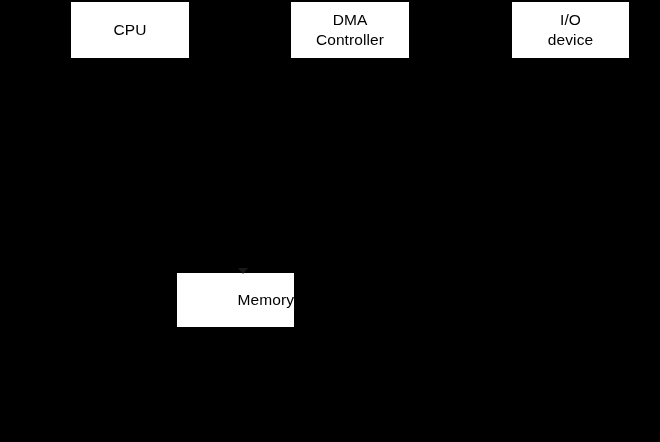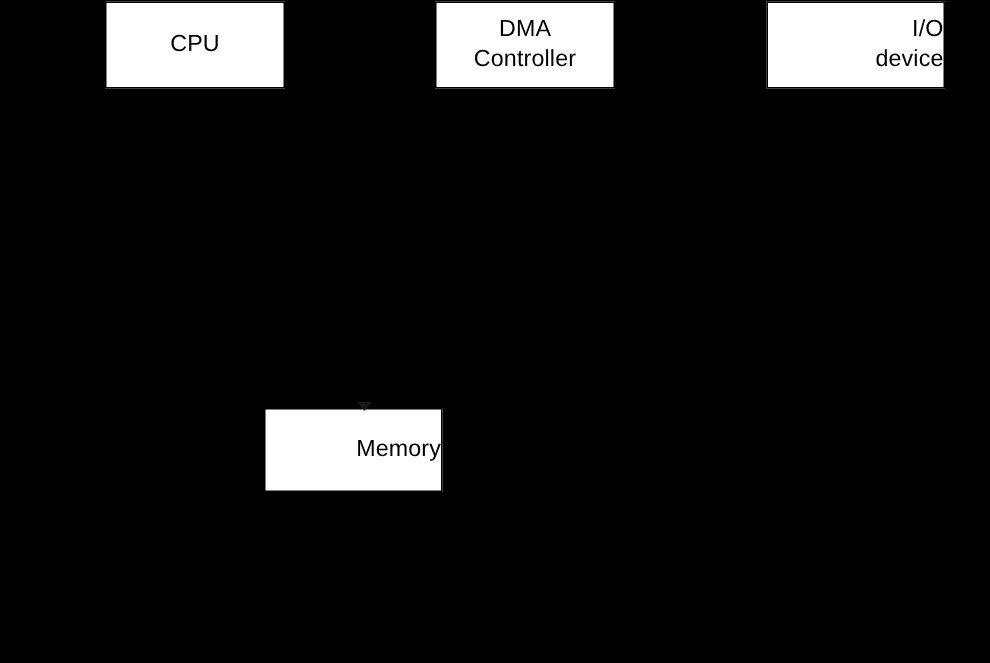--- a/index.html
+++ b/index.html
@@ -79,21 +79,21 @@
 
   <div class="node" style="left:70px; top:1px; width:120px; height:58px;">
     <span class="line">CPU</span>
   </div>
 
   <div class="node" style="left:290px; top:1px; width:120px; height:58px;">
     <span class="line">DMA</span>
     <span class="line">Controller</span>
   </div>
 
-  <div class="node" style="left:511px; top:1px; width:119px; height:58px;align-items:flex-end;">
+  <div class="node" style="left:511px; top:1px; width:119px; height:58px;">
     <span class="line">I/O</span>
     <span class="line">device</span>
   </div>
 
   <div class="node" style="left:176px; top:272px; width:119px; height:56px;align-items:flex-end;">
     <span class="line">Memory</span>
   </div>
 
 </div>
 

